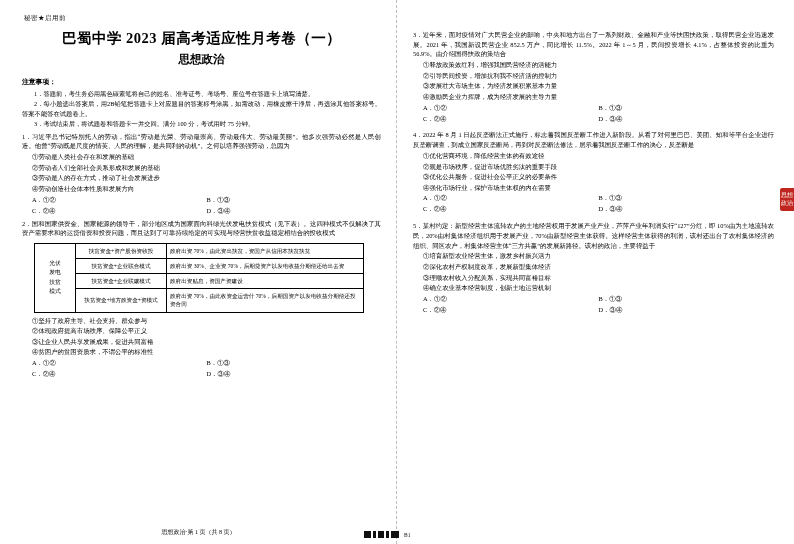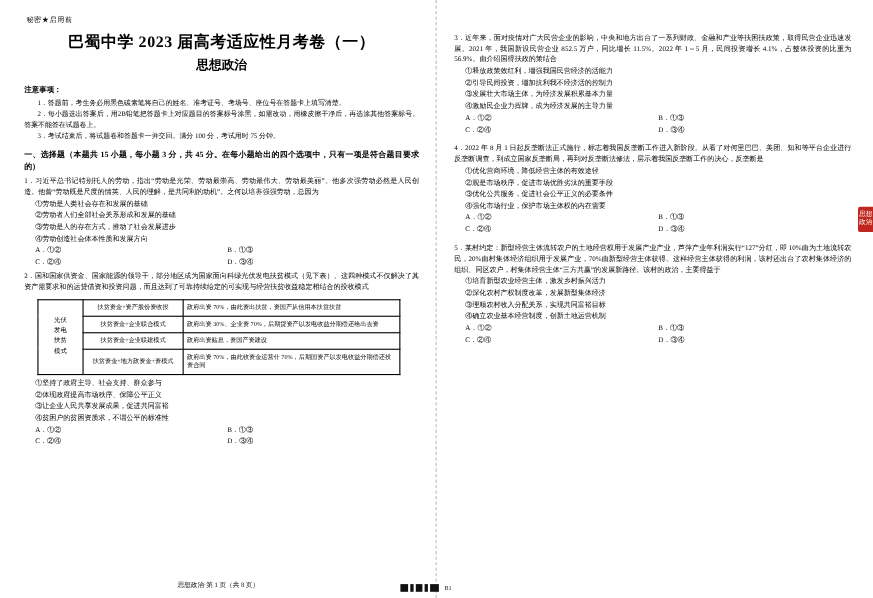--- a/index.html
+++ b/index.html
@@ -88,21 +88,20 @@
     <div class="col col-left">
       <div class="secret">秘密★启用前</div>
       <div class="title">巴蜀中学 2023 届高考适应性月考卷（一）</div>
       <div class="subtitle">思想政治</div>
 
       <div class="note-head">注意事项：</div>
       <div class="note-item">1．答题前，考生务必用黑色碳素笔将自己的姓名、准考证号、考场号、座位号在答题卡上填写清楚。</div>
       <div class="note-item">2．每小题选出答案后，用2B铅笔把答题卡上对应题目的答案标号涂黑，如需改动，用橡皮擦干净后，再选涂其他答案标号。答案不能答在试题卷上。</div>
       <div class="note-item">3．考试结束后，将试题卷和答题卡一并交回。满分 100 分，考试用时 75 分钟。</div>
 
-      <div class="sec-title">一、选择题（本题共 15 小题，每小题 3 分，共 45 分。在每小题给出的四个选项中，只有一项是符合题目要求的）</div>
 
       <div class="q">
         <span>1．</span><span>习近平总书记特别托人的劳动，指出“劳动是光荣、劳动最崇高、劳动最伟大、劳动最美丽”。他多次强劳动必然是人民创造。他曾“劳动既是尺度的情英、人民的理解，是共同利的动机”。之何以培养强强劳动，总因为</span>
       </div>
       <div class="opt">①劳动是人类社会存在和发展的基础</div>
       <div class="opt">②劳动者人们全部社会关系形成和发展的基础</div>
       <div class="opt">③劳动是人的存在方式，推动了社会发展进步</div>
       <div class="opt">④劳动创造社会体本性质和发展方向</div>
       <div class="ansrow">
         <span>A．①②</span>

